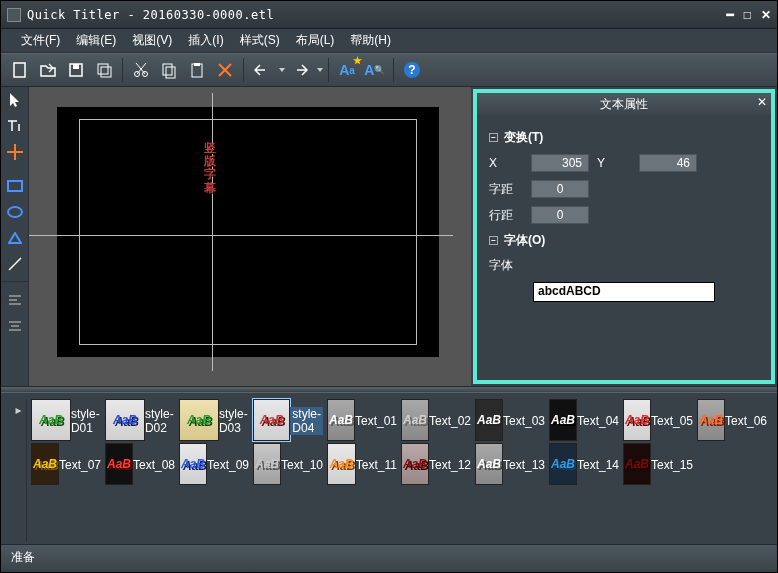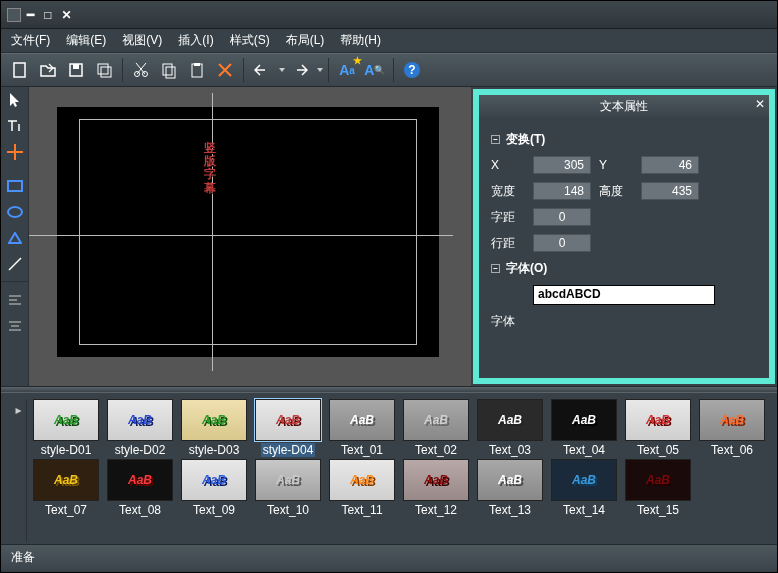--- a/index.html
+++ b/index.html
@@ -2,62 +2,63 @@
 <html><head>
 <meta charset="utf-8">
 <style>
 * { margin: 0; padding: 0; box-sizing: border-box; font-family: "Microsoft YaHei", SimSun, Arial, sans-serif; font-size: 12px; }
 body { background: #374147; width: 778px; height: 573px; overflow: hidden; color: #fff; border: 1px solid #000; }
 .titlebar { height: 28px; background: linear-gradient(#3e474d, #2f363b); display: flex; align-items: center; padding: 0 6px; border-bottom: 1px solid #1a1e21; }
 .titlebar .title { flex: 1; color: #fff; font-family: "SimSun", monospace; font-size: 12px; letter-spacing: 0.5px; }
 .titlebar .icon-box { width: 14px; height: 14px; border: 1px solid #888; margin-right: 6px; background: #4a555c; }
 .win-controls { display: flex; gap: 10px; }
 .win-controls span { color: #fff; font-weight: bold; cursor: default; }
-.menubar { height: 24px; background: #374147; display: flex; gap: 16px; padding: 0 10px; align-items: center; border-bottom: 1px solid #2a3035; }
+.menubar { height: 24px; background: #374147; display: flex; gap: 16px; padding: 0 20px; align-items: center; border-bottom: 1px solid #2a3035; }
 .menubar .item { color: #fff; cursor: default; }
 .toolbar { height: 34px; background: linear-gradient(#4d585f, #3b444a); border-top: 1px solid #5c6970; border-bottom: 1px solid #232a2e; display: flex; align-items: center; padding: 0 6px; gap: 2px; }
 .tbtn { width: 26px; height: 26px; display: flex; align-items: center; justify-content: center; cursor: default; }
 .sep { width: 1px; height: 24px; background: #2a3035; margin: 0 3px; }
 .arrow-down { width: 0; height: 0; border-left: 3px solid transparent; border-right: 3px solid transparent; border-top: 4px solid #ccc; margin-left: 2px; }
 .main { display: flex; height: 299px; background: #374147; }
 .left-tools { width: 28px; background: #374147; border-right: 1px solid #2a3035; display: flex; flex-direction: column; }
 .ltool { height: 26px; display: flex; align-items: center; justify-content: center; cursor: default; }
 .canvas-area { flex: 1; background: #555; padding: 14px 12px 14px 28px; position: relative; }
 .canvas { width: 382px; height: 250px; background: #000; position: relative; margin-top: 6px; }
 .title-safe { position: absolute; border: 1px solid #bbb; left: 22px; top: 12px; right: 22px; bottom: 12px; }
 .ruler-h { position: absolute; height: 1px; background: #bbb; left: -28px; right: -14px; top: 128px; }
 .ruler-v { position: absolute; width: 1px; background: #bbb; top: -14px; bottom: -14px; left: 155px; }
 .vertical-text { position: absolute; left: 147px; top: 35px; font-size: 42px; font-family: "SimSun", serif; color: #c23b3b; font-weight: bold; line-height: 1.1; display: flex; flex-direction: column; align-items: center; text-shadow: 1px 1px 0 #000; }
-.props { width: 302px; background: #374147; border: 6px solid #5eead4; margin: 2px; position: relative; display: flex; flex-direction: column; }
+.props { width: 302px; background: #374147; border: 4px solid #5eead4; margin: 2px; position: relative; display: flex; flex-direction: column; }
 .props-header { height: 22px; background: linear-gradient(#4d585f, #3b444a); display: flex; align-items: center; justify-content: center; position: relative; }
 .props-header .closebox { position: absolute; right: 4px; top: 2px; }
 .props-body { flex: 1; padding: 8px 12px; overflow: hidden; }
 .group-header { display: flex; align-items: center; gap: 6px; margin: 6px 0; font-weight: bold; }
 .minus { width: 9px; height: 9px; border: 1px solid #aaa; display: flex; align-items: center; justify-content: center; font-size: 8px; line-height: 1; }
 .row { display: flex; align-items: center; gap: 8px; margin: 8px 0; }
 .row .lbl { width: 34px; }
 .numbox { width: 58px; height: 18px; background: #6a747a; text-align: right; padding: 1px 6px; border: 1px solid #4a545a; }
 .chk { width: 12px; height: 12px; border: 1px solid #aaa; display: inline-block; vertical-align: middle; }
 .font-sample { width: 182px; height: 20px; background: #fff; color: #000; font-weight: bold; padding: 1px 4px; border: 1px solid #000; }
 .style-panel { height: 152px; background: #374147; border-top: 1px solid #5a6469; padding: 6px 10px 2px; display: flex; gap: 4px; overflow-x: auto; }
 .left-dock { width: 18px; background:#374147; border-right:1px solid #2a3035; display:flex; flex-direction:column; gap:6px; padding-top:4px; align-items:center;}
 .styles-grid { flex: 1; display: flex; flex-direction: column; gap: 2px; }
 .style-row { display: flex; gap: 4px; }
-.style-item { width: 70px; display: flex; flex-direction: column; align-items: center; cursor: default; }
+.style-item { width: 70px; display: flex; flex-direction: row; align-items: center; cursor: default; }
 .thumb { width: 66px; height: 42px; background: linear-gradient(#e8e8e8, #cfcfcf); border: 1px solid #222; display: flex; align-items: center; justify-content: center; font-size: 22px; font-weight: 900; font-style: italic; }
 .style-item.sel .thumb { outline: 1px solid #9cf; }
 .style-item.sel .caption { background: #3a5f84; padding: 0 2px; }
 .caption { color: #fff; margin-top: 2px; }
 .statusbar { height: 26px; background: linear-gradient(#4d585f, #3b444a); border-top: 1px solid #232a2e; display: flex; align-items: center; padding: 0 10px; }
 </style>
 </head>
 <body>
 
 <div class="titlebar">
   <span class="icon-box"></span>
+  <span class="title">Quick Titler - 20160330-0000.etl</span>
   <div class="win-controls">
     <span>━</span>
     <span>□</span>
     <span>✕</span>
   </div>
 </div>
 
 <div class="menubar">
   <span class="item">文件(F)</span>
   <span class="item">编辑(E)</span>
@@ -217,42 +218,36 @@
         <span class="minus">−</span>
         <span>变换(T)</span>
       </div>
       <div class="row">
         <span class="lbl">X</span>
         <span class="numbox">305</span>
         <span class="lbl">Y</span>
         <span class="numbox">46</span>
       </div>
       <div class="row">
-        <span class="lbl">宽度</span>
-        <span class="numbox">148</span>
-        <span class="lbl">高度</span>
-        <span class="numbox">435</span>
-      </div>
-      <div class="row">
         <span class="lbl">字距</span>
         <span class="numbox" style="text-align:center">0</span>
       </div>
       <div class="row">
         <span class="lbl">行距</span>
         <span class="numbox" style="text-align:center">0</span>
       </div>
       <div class="group-header">
         <span class="minus">−</span>
         <span>字体(O)</span>
       </div>
+      <div class="row">
+        <span class="lbl">字体</span>
+      </div>
       <div class="row" style="justify-content:center">
         <div class="font-sample">abcdABCD</div>
-      </div>
-      <div class="row">
-        <span class="lbl">字体</span>
       </div>
     </div>
   </div>
 </div>
 
 <div style="height:6px;background:linear-gradient(#5a6469,#3a434a);border-top:1px solid #232a2e"></div>
 <div class="style-panel">
   <div class="left-dock">
     <span style="color:#ccc">▸</span>
   </div>

